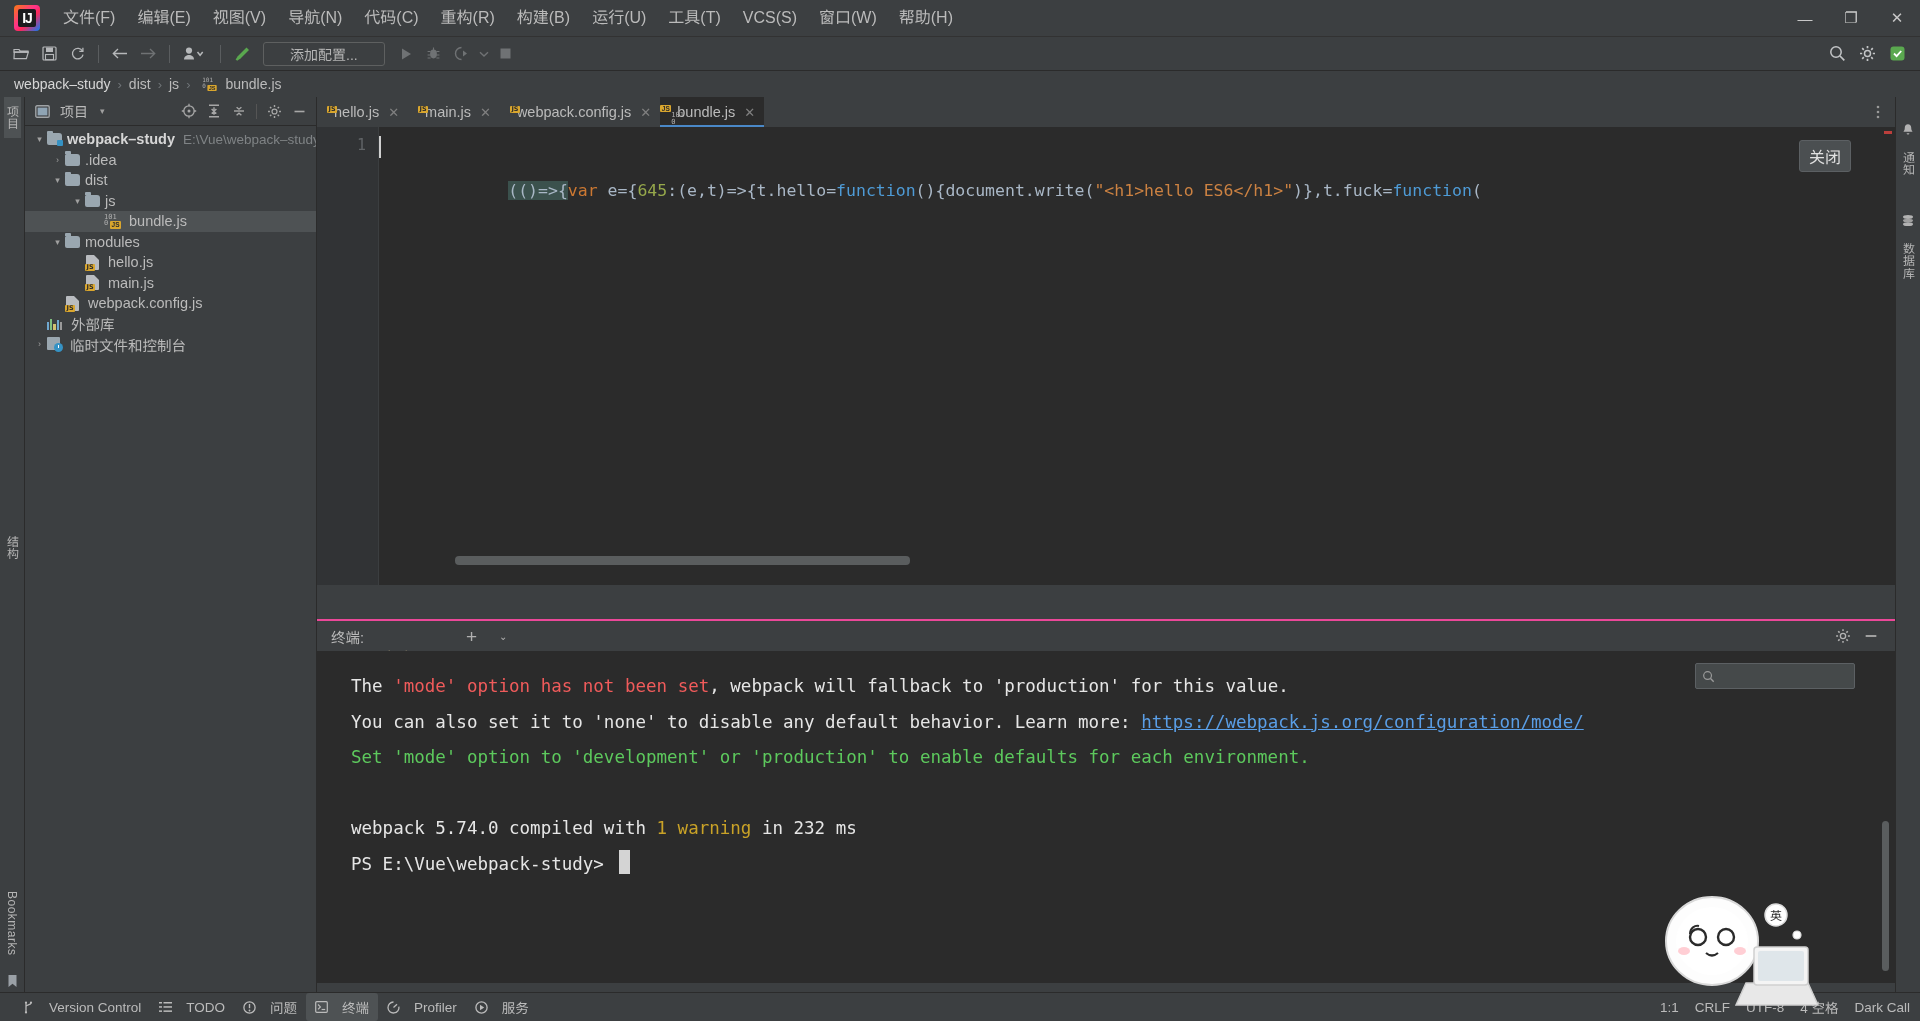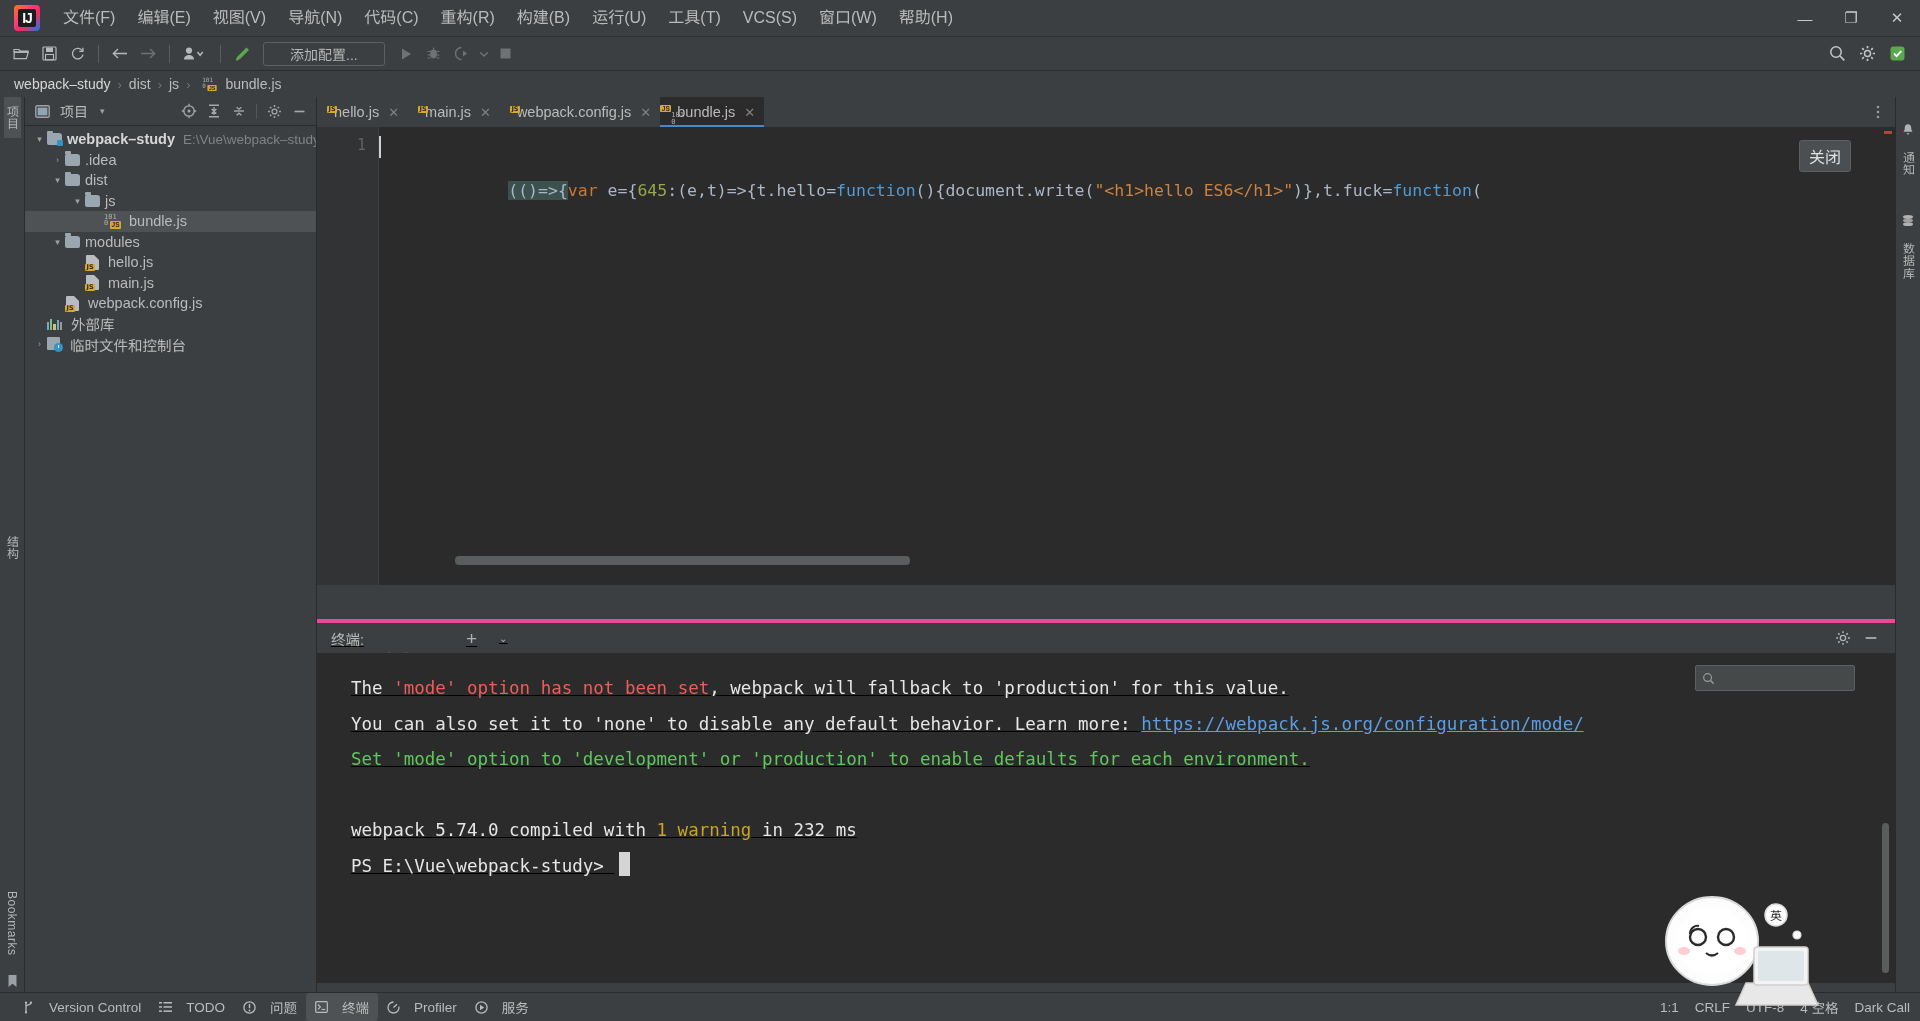--- a/index.html
+++ b/index.html
@@ -180,21 +180,21 @@
   }
 
   .editor-bottom-pad { height:34px; flex:0 0 34px; background:#3c3f41; }
 
   
   .code-vscroll { width:14px; flex:0 0 14px; background:#2b2b2b; position:relative; }
   .code-vscroll .err { position:absolute; top:4px; right:3px; width:8px; height:3px; background:#bc3f3c; }
 
   
   .terminal { height:364px; flex:0 0 364px; background:#7f1d1d; display:flex; flex-direction:column;
-     border-top:4px solid #ec4899;text-decoration:underline; }
+     border-top:2px solid #ec4899; }
   .term-head {
     height:30px; flex:0 0 30px; background:#3c3f41; display:flex; align-items:center;
     padding-left:14px; gap:10px; font-size:14.5px; color:#bbbbbb;
   }
   .term-label { color:#bbbbbb; }
   .term-tab { position:relative; display:flex; align-items:flex-end; gap:24px; padding:0 4px 0 8px;
      height:30px; color:#d8c48b;margin-top:32px; }
   .term-tab::after { content:""; position:absolute; left:4px; right:0; bottom:0; height:2px; background:#4a88c7; }
   .term-tab .x { color:#808080; font-size:13px; }
   .term-plus { color:#b0b0b0; font-size:19px; line-height:1; padding:0 6px; }

